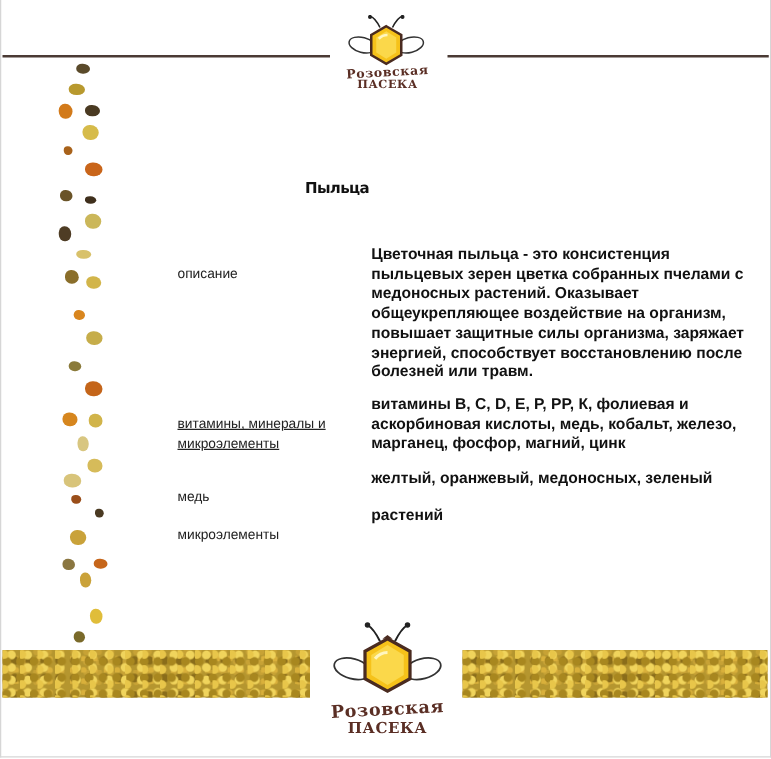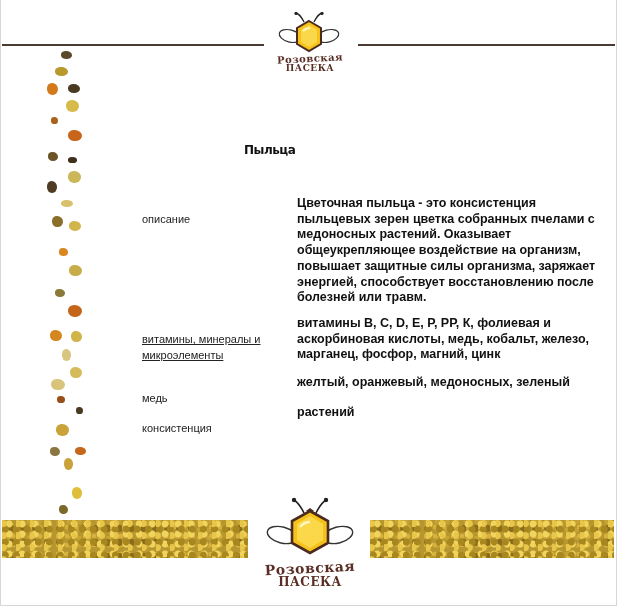--- a/index.html
+++ b/index.html
@@ -112,21 +112,21 @@
   <div class="label" style="width:152px;text-decoration:underline;">витамины, минералы и микроэлементы</div>
   <div class="value" style="width:300px;">витамины В, С, D, Е, Р, РР, К, фолиевая и аскорбиновая кислоты, медь, кобальт, железо, марганец, фосфор, магний, цинк</div>
 </div>
 
 <div class="row" style="top:375px;">
   <div class="label">медь</div>
   <div class="value">желтый, оранжевый, медоносных, зеленый</div>
 </div>
 
 <div class="row" style="top:405px;">
-  <div class="label">консистенция</div>
+  <div class="label">микроэлементы</div>
   <div class="value">растений</div>
 </div>
 
 <div class="strip left"></div>
 <div class="strip right"></div>
 
 <div class="logo logo-bottom">
   <svg width="96" height="62" viewBox="0 0 96 62">
     <path d="M42 16 Q37 6 32 3" stroke="#222" stroke-width="1.6" fill="none"></path>
     <path d="M54 16 Q59 6 64 3" stroke="#222" stroke-width="1.6" fill="none"></path>

